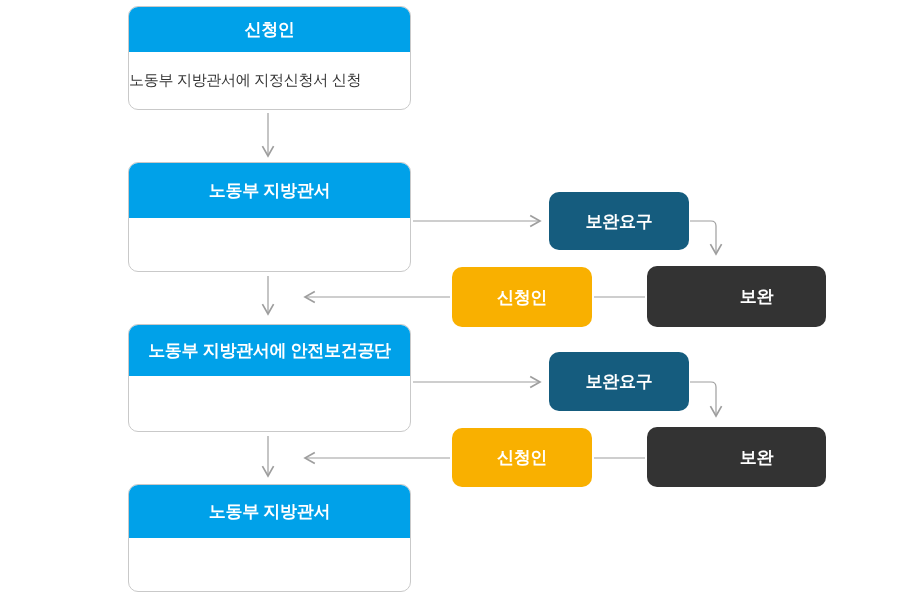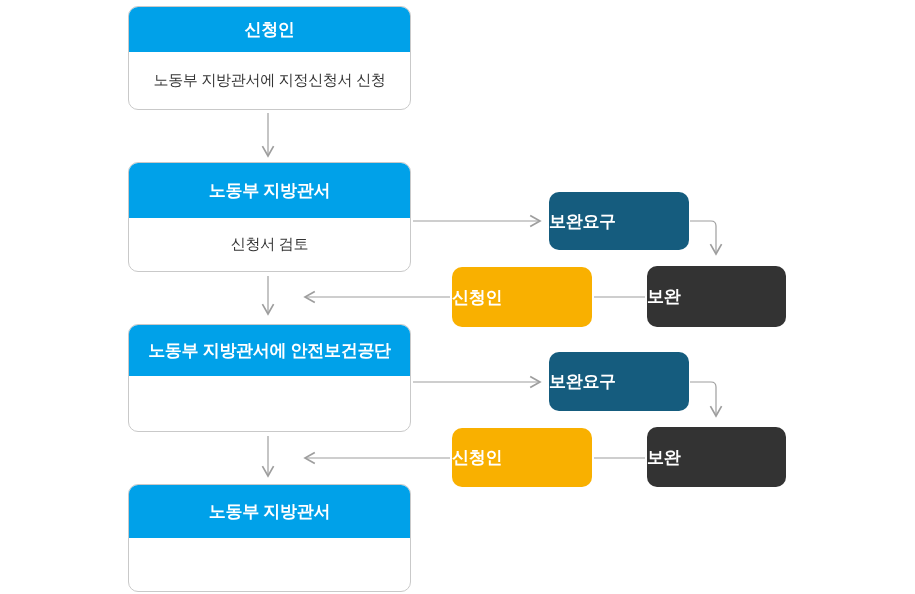--- a/index.html
+++ b/index.html
@@ -13,33 +13,33 @@
   .connectors{position:absolute;left:0;top:0;width:915px;height:594px;pointer-events:none;}
   .connectors path{stroke:var(--line);stroke-width:1.2;fill:none;}
 
   
   .node{position:absolute;left:128px;width:283px;background:#ffffff;
         border:1px solid var(--border);border-radius:10px;overflow:hidden;
         box-sizing:border-box;display:flex;flex-direction:column;}
   .node-header{background:var(--blue);color:#ffffff;font-weight:bold;font-size:17px;
         display:flex;align-items:center;justify-content:center;flex:0 0 auto;
         letter-spacing:-0.3px;}
-  .node-body{flex:1 1 auto;display:flex;align-items:center;justify-content:center;
+  .node-body{flex:1 1 auto;display:flex;align-items:center;justify-content:flex-start;
         color:var(--body_text);font-size:15px;letter-spacing:-0.3px;}
 
   .step1{top:6px;height:104px;}  .step1 .node-header{height:45px;}
   .step2{top:162px;height:110px;} .step2 .node-header{height:55px;}
   .step3{top:324px;height:108px;} .step3 .node-header{height:51px;}
   .step4{top:484px;height:108px;} .step4 .node-header{height:53px;}
 
   
   .pill{position:absolute;border-radius:10px;color:#ffffff;font-weight:bold;font-size:17px;
-        display:flex;align-items:center;justify-content:flex-start;letter-spacing:-0.3px;}
+        display:flex;align-items:center;justify-content:center;letter-spacing:-0.3px;}
   .pill-request{background:var(--teal);}
-  .pill-supplement{background:var(--dark);}
+  .pill-supplement{background:var(--dark);padding-left:40px;}
   .pill-applicant{background:var(--orange);}
 
   .request1{left:549px;top:192px;width:140px;height:58px;}
   .applicant1{left:452px;top:267px;width:140px;height:60px;}
   .supplement1{left:647px;top:266px;width:139px;height:61px;}
   .request2{left:549px;top:352px;width:140px;height:59px;}
   .applicant2{left:452px;top:428px;width:140px;height:59px;}
   .supplement2{left:647px;top:427px;width:139px;height:60px;}
 </style>
 </head>
@@ -72,23 +72,20 @@
     </div>
     <div class="node-body">
       <span>노동부 지방관서에 지정신청서 신청</span>
     </div>
   </div>
 
   <div class="node step2">
     <div class="node-header">
       <span>노동부 지방관서</span>
     </div>
-    <div class="node-body">
-      <span>신청서 검토</span>
-    </div>
   </div>
 
   <div class="node step3">
     <div class="node-header">
       <span>노동부 지방관서에 안전보건공단</span>
     </div>
   </div>
 
   <div class="node step4">
     <div class="node-header">

